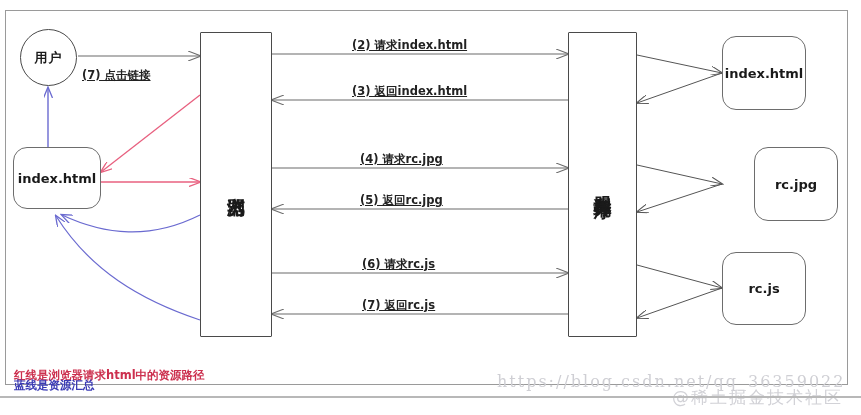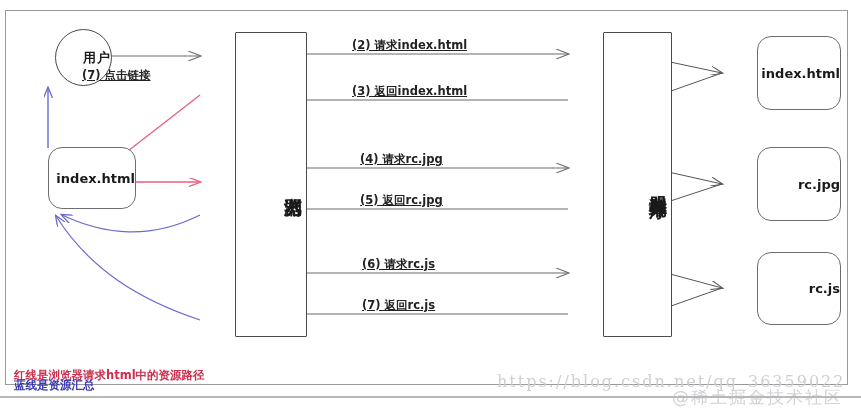--- a/index.html
+++ b/index.html
@@ -11,21 +11,21 @@
   
   .frame{position:absolute;left:5px;top:10px;width:843px;height:375px;
          border:1.5px solid #9a9a9a;background:#fff;box-sizing:border-box;}
 
   
   .layer{position:absolute;left:0;top:0;width:861px;height:415px;
          pointer-events:none;}
 
   
   .node{position:absolute;box-sizing:border-box;display:flex;
-        align-items:center;justify-content:flex-end;background:#fff;margin-left:35px;}
+        align-items:center;justify-content:center;background:#fff;}
 
   .circle-node{border:1.3px solid #4a4a4a;border-radius:50%;
         font-size:13px;font-weight:600;letter-spacing:1px;}
 
   .round-node{border:1.3px solid #6d6d6d;border-radius:14px;
         font-size:13px;font-weight:600;}
 
   .tall-node{border:1.3px solid #4a4a4a;border-radius:1px;}
   .tall-node .vtext{font-size:18px;font-weight:600;line-height:1.45;
         letter-spacing:1px;text-align:center;writing-mode:vertical-rl;
@@ -142,21 +142,21 @@
   </div>
 
   <div class="node tall-node" style="left:568px;top:32px;width:69px;height:305px;">
     <span class="vtext">服务端程序</span>
   </div>
 
   <div class="node round-node" style="left:722px;top:36px;width:84px;height:74px;">
     <span>index.html</span>
   </div>
 
-  <div class="node round-node" style="left:722px;top:147px;width:84px;height:74px;">
+  <div class="node round-node" style="left:754px;top:147px;width:84px;height:74px;">
     <span>rc.jpg</span>
   </div>
 
   <div class="node round-node" style="left:722px;top:252px;width:84px;height:73px;">
     <span>rc.js</span>
   </div>
 
   <div class="caption" style="left:82px;top:68px;">(7) 点击链接</div>
   <div class="caption" style="left:352px;top:38px;">(2) 请求index.html</div>
   <div class="caption" style="left:352px;top:84px;">(3) 返回index.html</div>

